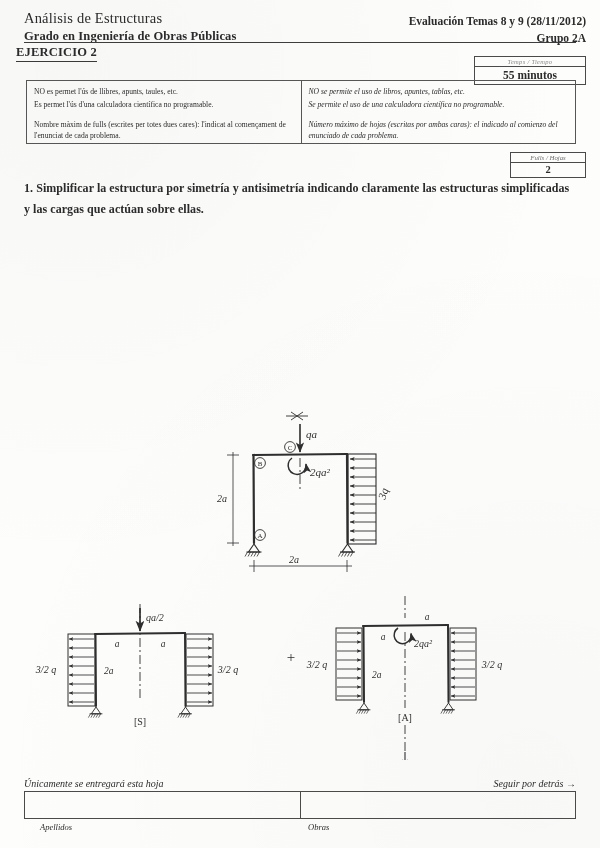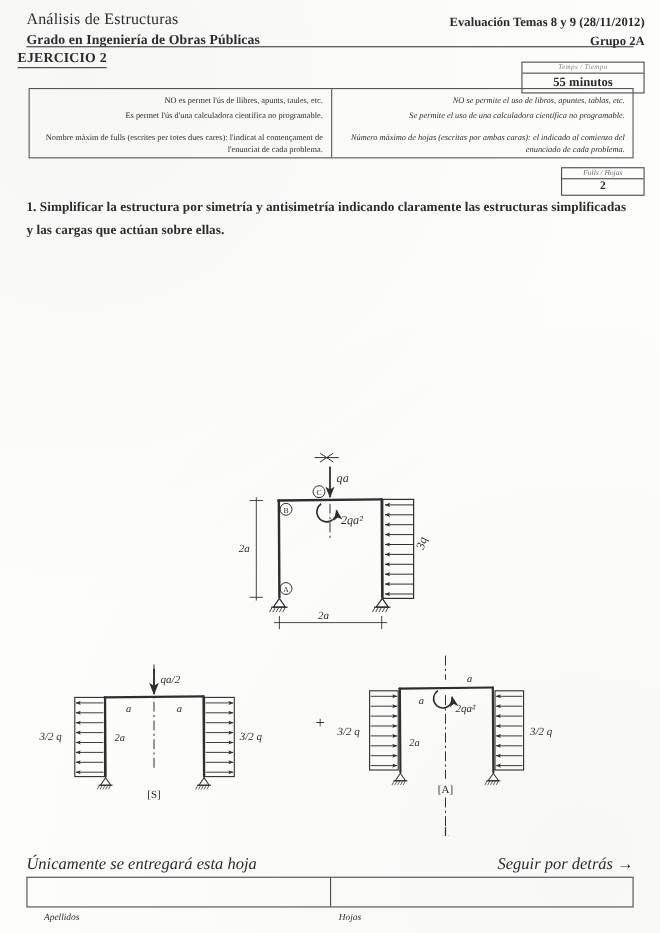--- a/index.html
+++ b/index.html
@@ -28,39 +28,39 @@
   .rule-long{position:absolute;left:24px;top:42px;width:552px;height:1px;background:#3d3d3d;}
   .exn{position:absolute;left:16px;top:45px;font-size:12.5px;font-weight:bold;
        letter-spacing:.2px;border-bottom:1px solid #3a3a3a;padding-bottom:1px;}
   
   .timebox{position:absolute;right:14px;top:56px;width:110px;border:1px solid #4a4a4a;}
   .timebox .lbl{font-size:6.5px;font-style:italic;text-align:center;color:#8a8a8a;
        padding:1px 0 1px;border-bottom:1px solid #4a4a4a;letter-spacing:.3px;}
   .timebox .val{font-size:11.5px;font-weight:bold;text-align:center;padding:2px 0 3px;}
   
   .instr{position:absolute;left:26px;top:80px;width:548px;height:62px;border:1px solid #565656;display:flex;}
-  .instr .col{flex:1;padding:5px 7px 0 7px;text-align:right;}
+  .instr .col{flex:1;padding:5px 7px 0 7px;}
   .instr .col+.col{border-left:1px solid #565656;}
   .instr p{margin:0 0 1px 0;font-size:7.6px;line-height:1.55;}
   .instr .es p{font-style:italic;}
   .gap{height:7px;}
   
   .sheetbox{position:absolute;right:14px;top:152px;width:74px;border:1px solid #4a4a4a;}
   .sheetbox .lbl{font-size:6.8px;font-style:italic;text-align:center;color:#6d6d6d;
        padding:1px 0;border-bottom:1px solid #4a4a4a;}
   .sheetbox .val{font-size:10.5px;font-weight:bold;text-align:center;padding:1px 0 2px;}
   
   .stmt{position:absolute;left:24px;top:178px;width:552px;font-size:12px;
         font-weight:bold;line-height:1.75;letter-spacing:.05px;}
   
   .draw{position:absolute;left:0;top:200px;width:600px;height:560px;}
   .draw svg{display:block;}
   
   .ftr{position:absolute;left:24px;top:778px;width:552px;}
-  .ftr-top{display:flex;justify-content:space-between;font-size:15px;font-style:italic;padding-bottom:2px;}
+  .ftr-top{display:flex;justify-content:space-between;font-size:10px;font-style:italic;padding-bottom:2px;}
   .ftr-boxes{display:flex;border:1px solid #4a4a4a;height:26px;}
   .ftr-boxes .b{flex:1;}
   .ftr-boxes .b+.b{border-left:1px solid #4a4a4a;}
   .ftr-lbls{display:flex;padding-top:3px;margin-left:16px;}
   .ftr-lbls span{font-size:8.5px;font-style:italic;}
   .ftr-lbls .l1{flex:1;}
   .ftr-lbls .l2{flex:1;}
   .ink{stroke:#2e2e2e;fill:none;}
   .ink-t{fill:#2e2e2e;font-family:"Liberation Serif", serif;}
 </style>
@@ -411,17 +411,17 @@
     <div class="ftr-top">
       <span>Únicamente se entregará esta hoja</span>
       <span>Seguir por detrás →</span>
     </div>
     <div class="ftr-boxes">
       <div class="b"></div>
       <div class="b"></div>
     </div>
     <div class="ftr-lbls">
       <span class="l1">Apellidos</span>
-      <span class="l2">Hojas</span>
+      <span class="l2">Obras</span>
     </div>
   </div>
 
 </div>
 
 </body></html>

